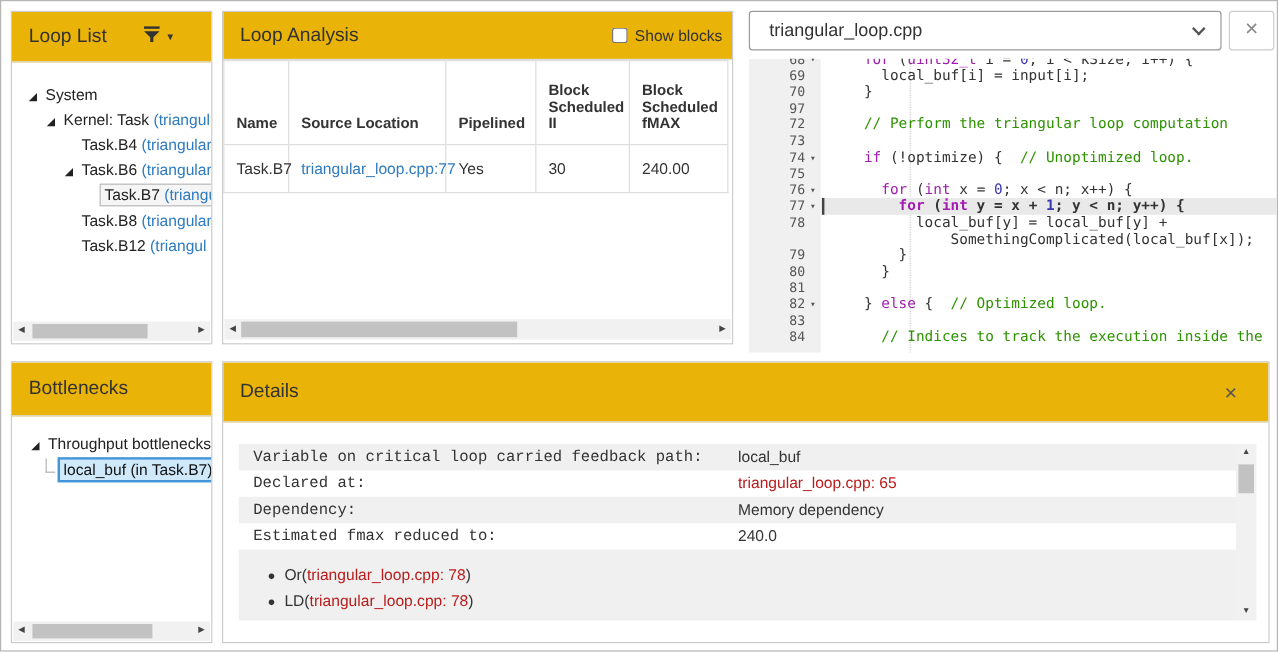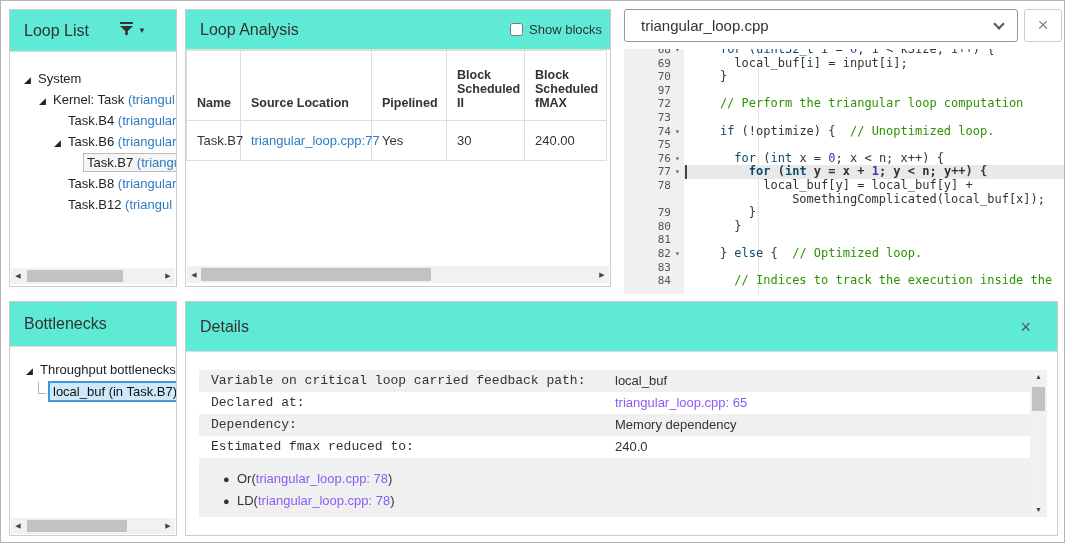--- a/index.html
+++ b/index.html
@@ -1,20 +1,20 @@
 <!DOCTYPE html>
 <html><head>
 <meta charset="utf-8">
 <style>
   * { margin:0; padding:0; box-sizing:border-box; }
   body { font-family:"Liberation Sans", sans-serif; background:#fff; }
   .app { position:relative; width:1065px; height:543px; border:1px solid #b5b5b5; background:#fff; overflow:hidden; }
 
   .panel { position:absolute; background:#fff; border:1px solid #ccc; overflow:hidden; }
-  .panel-header { background:#5eead4; border-bottom:1px solid #ddd; display:flex; align-items:center; padding:0 14px; font-size:16px; color:#333; }
+  .panel-header { background:#eab308; border-bottom:1px solid #ddd; display:flex; align-items:center; padding:0 14px; font-size:16px; color:#333; }
 
   
   #loop-list { left:8px; top:8px; width:168px; height:278px; }
   #loop-list .panel-header { height:42px; }
   .filter-wrap { display:flex; align-items:center; margin-left:30px; gap:3px; }
   .filter-caret { font-size:8px; color:#333; }
   .tree { font-size:13px; color:#222; white-space:nowrap; }
   #loop-list .tree { padding-top:16px; }
   .titem { height:21px; line-height:21px; white-space:nowrap; }
   .caret-slot { display:inline-block; width:14px; font-size:9px; color:#222; }
@@ -41,41 +41,41 @@
   .gutter { position:absolute; left:0; top:0; bottom:0; width:60px; background:#f0f0f0; }
   .gutter-inner, .code-inner { margin-top:-6px; }
   .gutter-row { height:13.6px; line-height:13.6px; display:flex; justify-content:flex-end; font-size:11px; color:#555; }
   .gutter-row .num { text-align:right; }
   .gutter-row .fold { width:13px; font-size:8px; color:#555; text-align:center; }
   .code-col { position:absolute; left:60px; right:17px; top:0; bottom:0; }
   .guide { position:absolute; left:74px; top:0; bottom:0; border-left:1px dotted #ccc; }
   .code-row { position:relative; height:13.6px; line-height:13.6px; font-size:12px; white-space:pre; color:#333; padding-left:7px; }
   .code-row.hl { background:#e9e9e9;font-weight:bold; }
   .hl-bar { position:absolute; left:1px; top:0; width:2px; height:100%; background:#444; }
-  .cm-k { color:#0c4a6e; } .cm-n { color:#3a36b0; } .cm-c { color:#2e9300; } .cm-p { color:#333; }
+  .cm-k { color:#a21caf; } .cm-n { color:#3a36b0; } .cm-c { color:#2e9300; } .cm-p { color:#333; }
 
   
   #bottlenecks { left:8px; top:300px; width:168px; height:235px; }
   #bottlenecks .panel-header { height:45px; }
   #bottlenecks .tree { padding-top:12px; }
   #bottlenecks .titem { height:22px; line-height:22px; }
   .b0 { padding-left:16px; } .b1 { padding-left:28px; }
   .connector { display:inline-block; width:8px; height:12px; border-left:1px solid #b5b5b5; border-bottom:1px solid #b5b5b5; margin-right:2px; vertical-align:2px; }
   .sel-blue { background:#cfe9fb; border:2px solid #4197d9; padding:1px 3px; color:#111; }
 
   
   #details { left:184px; top:300px; width:873px; height:235px; }
   #details .panel-header { height:50px; justify-content:space-between; padding-right:26px; }
   .close-x { color:#555; font-size:18px; line-height:18px; }
   .detail-rows { position:absolute; left:13px; top:68px; width:831px; }
   .drow { height:22px; line-height:22px; display:flex; font-size:13px; color:#333; }
   .drow.alt { background:#f0f0f0; }
   .dlabel { width:416px; padding-left:12px; overflow:hidden; white-space:nowrap;font-family:Liberation Mono, monospace; }
   .dvalue { flex:1; white-space:nowrap; }
-  .dvalue.link, .blink { color:#8b5cf6; }
+  .dvalue.link, .blink { color:#b91c1c; }
   .bullet-zone { background:#f0f0f0; height:59px; padding-top:10px; }
   .bullet { height:22px; line-height:22px; font-size:13px; color:#333; padding-left:24px; }
   .bullet .dot { display:inline-block; width:14px; font-size:11px; }
 
   
   .sb-h { position:absolute; height:16px; background:#f1f1f1; }
   .sb-v { position:absolute; width:17px; background:#f1f1f1; }
   .sb-btn { position:absolute; font-size:7px; color:#444; text-align:center; }
   .sb-h .sb-btn { width:14px; height:16px; line-height:16px; top:0; }
   .sb-v .sb-btn { height:14px; width:17px; line-height:14px; left:0; }

